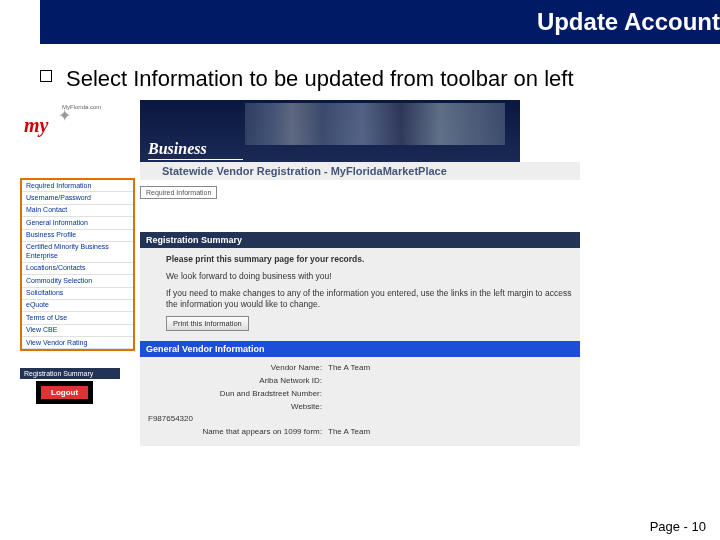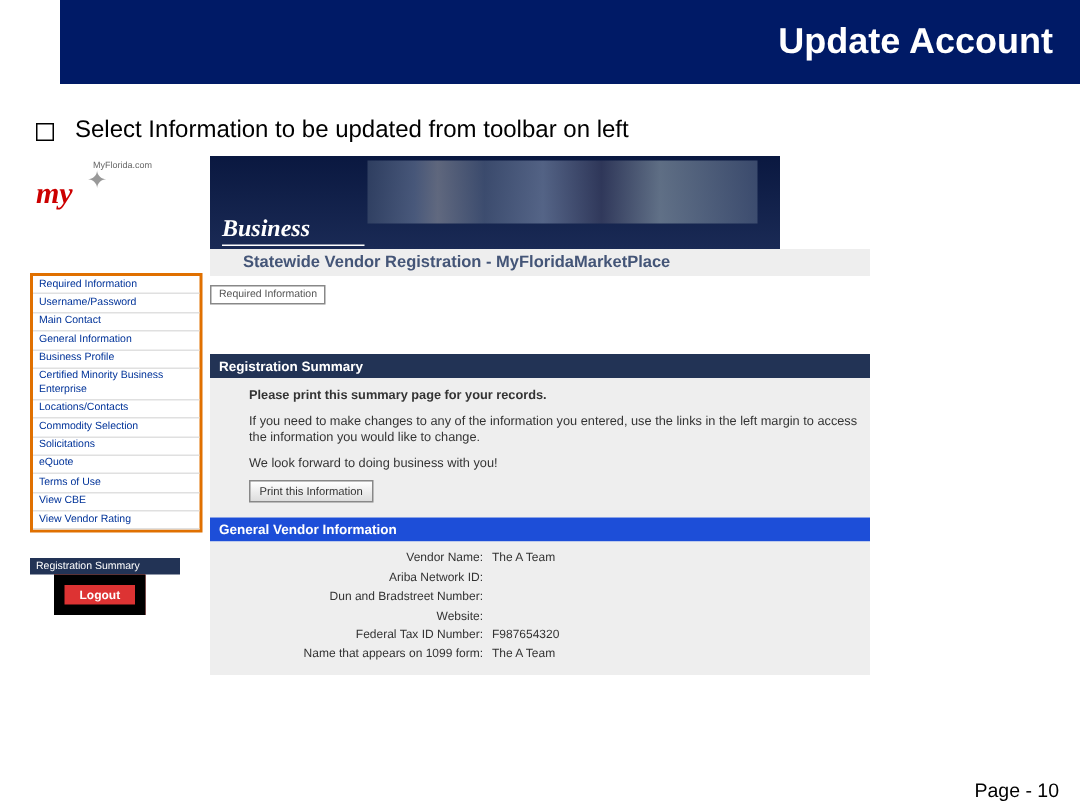--- a/index.html
+++ b/index.html
@@ -7,34 +7,33 @@
     width: 720px;
     height: 540px;
     font-family: Arial, sans-serif;
     background: #fff;
     position: relative;
     overflow: hidden;
   }
   .title-bar {
     background: #001a66;
     color: #fff;
-    height: 56px;
+    height: 44px;
     display: flex;
     align-items: center;
     justify-content: flex-end;
-    padding-right: 18px;
     font-size: 24px;
     font-weight: bold;
     margin-left: 40px;
   }
   .instruction-row {
     display: flex;
     align-items: flex-start;
-    margin: 22px 0 8px 4px;
-    font-size: 16px;
+    margin: 22px 0 8px 20px;
+    font-size: 22px;
     padding-left: 20px;
   }
   .bullet {
     width: 12px;
     height: 12px;
     border: 1.5px solid #000;
     margin-right: 14px;
     margin-top: 4px;
     flex-shrink: 0;
   }
@@ -114,21 +113,21 @@
   .logout-wrap {
     position: absolute;
     top: 288px;
     left: 16px;
   }
   .logout-btn {
     background: #d33;
     color: #fff;
     font-size: 8px;
     padding: 2px 10px;
-    border: 7px solid #000000;
+    border: 5px solid #000000;
     font-weight: bold;
   }
   .ss-right {
     position: absolute;
     left: 120px;
     top: 0;
     width: 440px;
     height: 100%;
   }
   .banner {
@@ -292,22 +291,22 @@
     </div>
 
     <div class="page-heading">Statewide Vendor Registration - MyFloridaMarketPlace</div>
 
     <div class="breadcrumb-box">Required Information</div>
 
     <div class="section-bar">Registration Summary</div>
 
     <div class="summary-body">
       <p class="bold">Please print this summary page for your records.</p>
+      <p>We look forward to doing business with you!</p>
       <p>If you need to make changes to any of the information you entered, use the links in the left margin to access the information you would like to change.</p>
-      <p>We look forward to doing business with you!</p>
       <span class="print-btn">Print this Information</span>
     </div>
 
     <div class="gvi-bar">General Vendor Information</div>
 
     <div class="field-rows">
       <div class="field-row">
         <span class="field-label">Vendor Name:</span>
         <span class="field-value">The A Team</span>
       </div>
@@ -317,21 +316,20 @@
       </div>
       <div class="field-row">
         <span class="field-label">Dun and Bradstreet Number:</span>
         <span class="field-value"></span>
       </div>
       <div class="field-row">
         <span class="field-label">Website:</span>
         <span class="field-value"></span>
       </div>
       <div class="field-row">
-        <span class="field-label">Federal Tax ID Number:</span>
         <span class="field-value">F987654320</span>
       </div>
       <div class="field-row">
         <span class="field-label">Name that appears on 1099 form:</span>
         <span class="field-value">The A Team</span>
       </div>
     </div>
   </div>
 </div>
 

